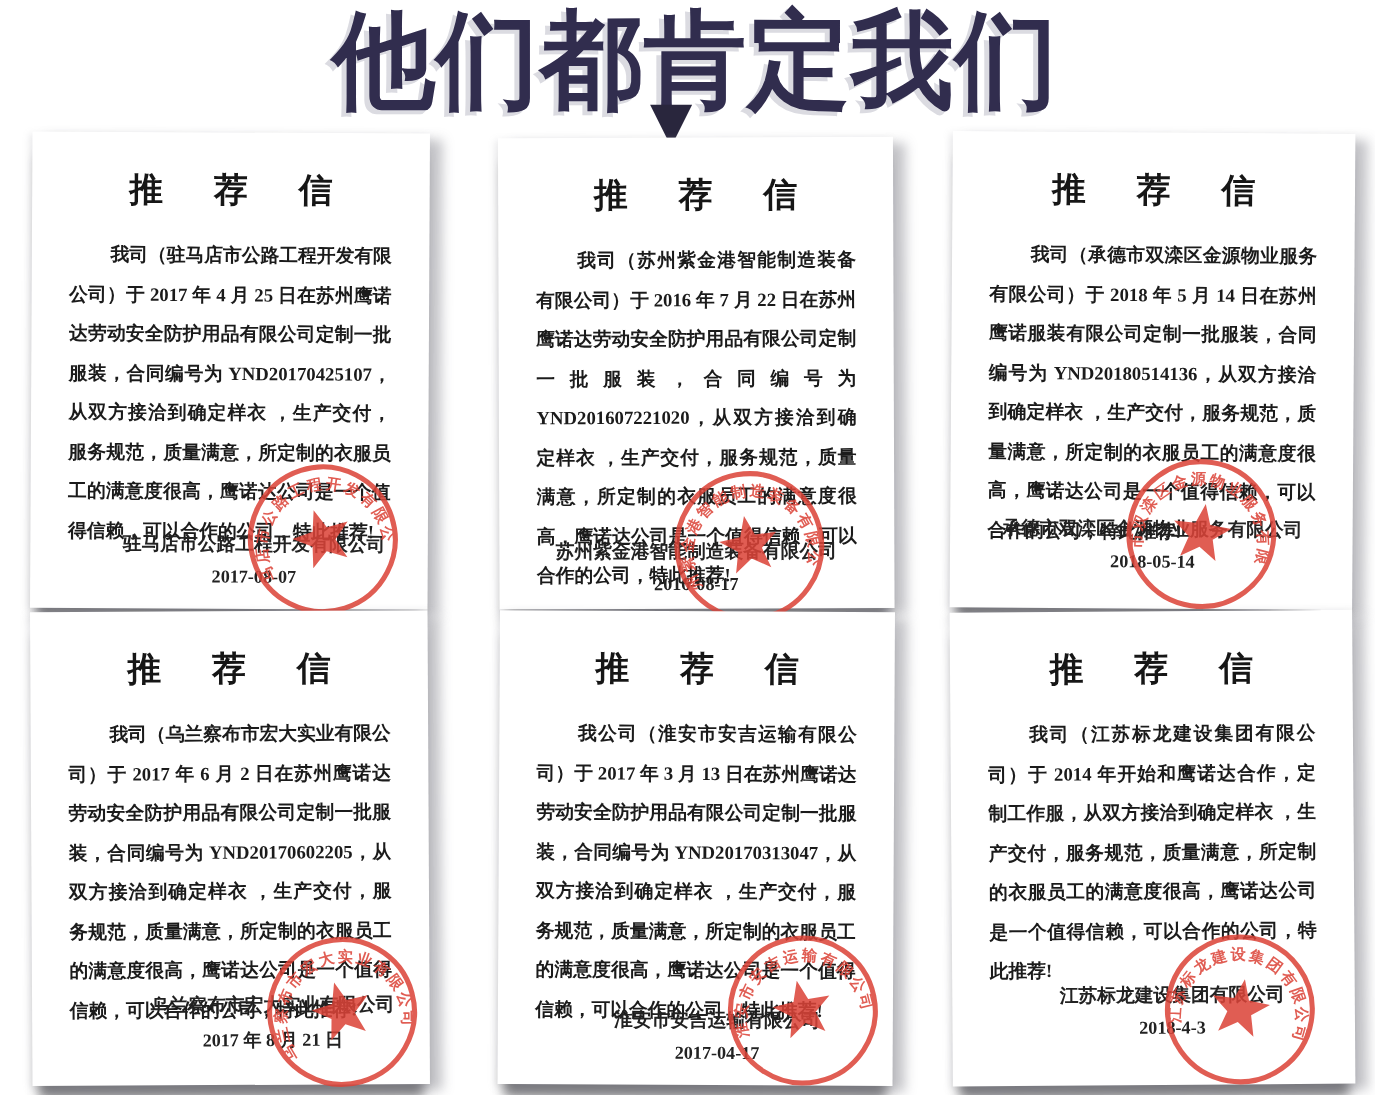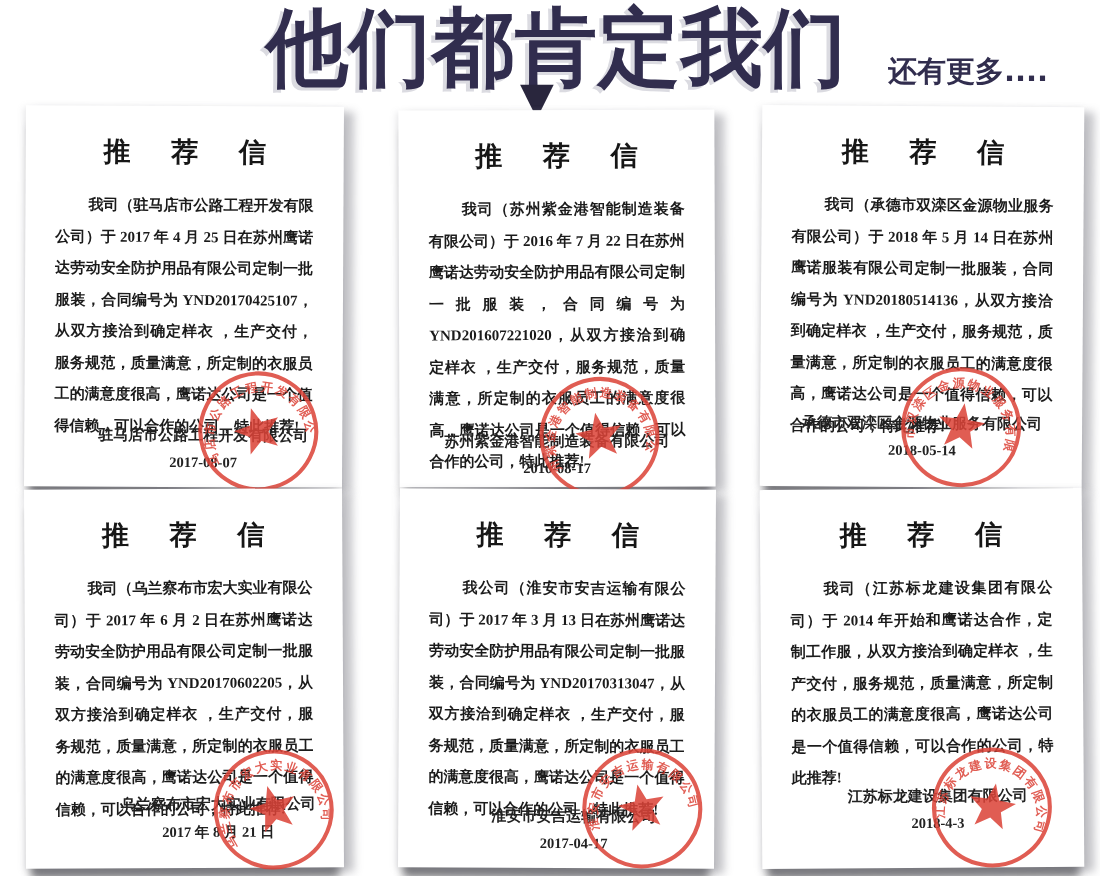--- a/index.html
+++ b/index.html
@@ -53,21 +53,20 @@
   .stamp text{
     font-family:"Liberation Serif", serif;
     font-size:12px;font-weight:bold;fill:#dc4338;letter-spacing:2px;
   }
 </style>
 </head>
 <body>
 
 <div class="header">
   <div class="big-title">他们都肯定我们</div>
-  <div class="more-label">还有更多....</div>
   <div class="down-arrow">▼</div>
 </div>
 
 <div class="paper" style="left:25px;top:106px;width:318px;height:381px;transform:rotate(0.3deg);">
   <div class="letter-title">推 荐 信</div>
   <div class="letter-body">我司（驻马店市公路工程开发有限公司）于 2017 年 4 月 25 日在苏州鹰诺达劳动安全防护用品有限公司定制一批服装，合同编号为 YND20170425107，从双方接洽到确定样衣 ，生产交付，服务规范，质量满意，所定制的衣服员工的满意度很高，鹰诺达公司是一个值得信赖，可以合作的公司，特此推荐!</div>
   <div class="sig" style="right:34px;bottom:16px;">
     <div class="sig-company">驻马店市公路工程开发有限公司</div>
     <div class="sig-date">2017-08-07</div>
   </div>

